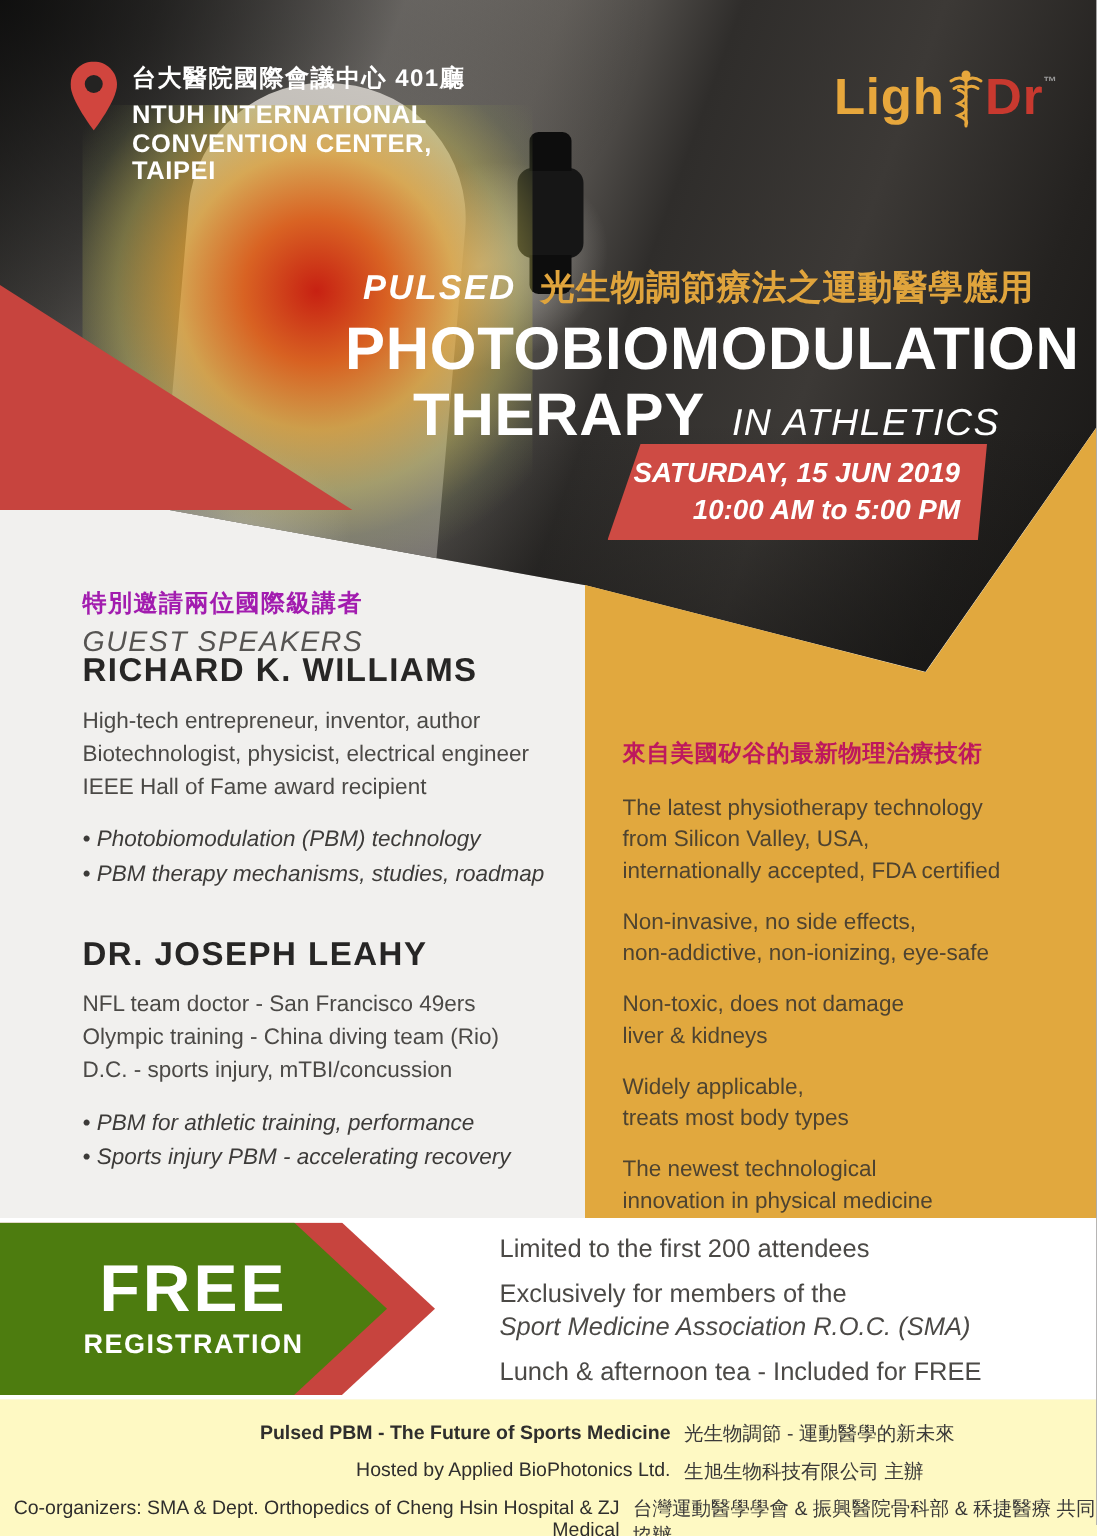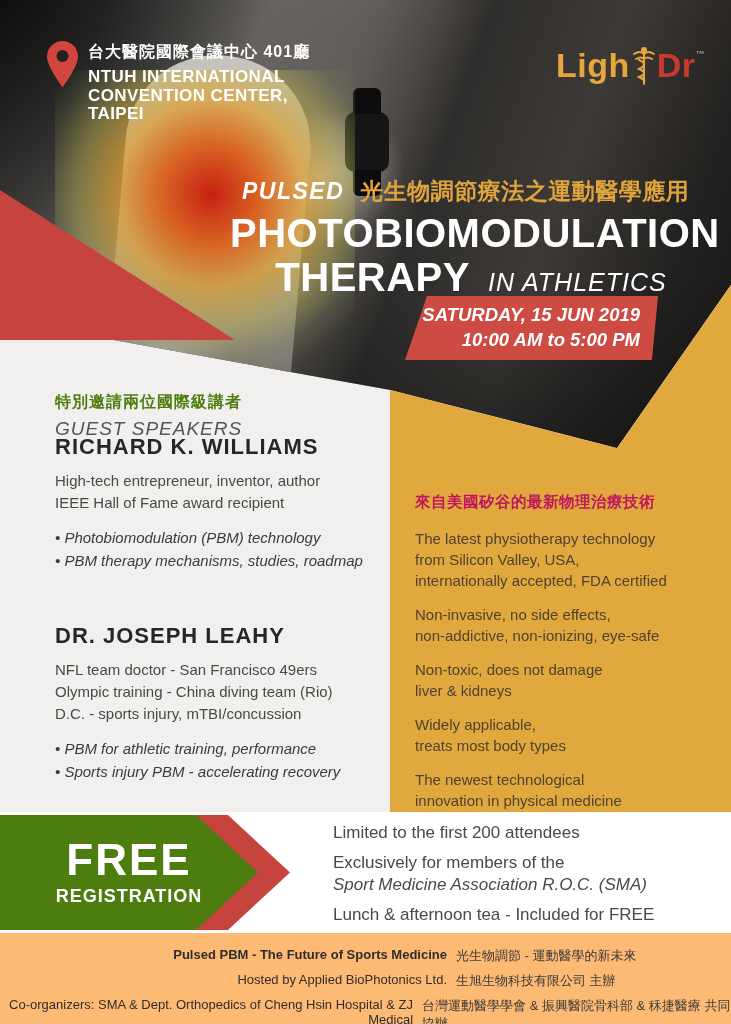--- a/index.html
+++ b/index.html
@@ -60,21 +60,21 @@
   
   .ribbon{
     position:absolute;left:405px;top:296px;width:253px;height:64px;background:#CE4B44;
     clip-path:polygon(8.7% 0,100% 0,97.6% 100%,0 100%);
     display:flex;flex-direction:column;justify-content:center;align-items:flex-end;
     padding-right:0;box-sizing:border-box;color:#fff;font-style:italic;font-weight:bold;font-size:18.5px;line-height:1.35;
   }
   .ribbon div{padding-right:18px;}
   
   .guest{position:absolute;left:55px;top:392px;}
-  .guest-cn{font-size:16px;font-weight:bold;color:#4d7c0f;letter-spacing:1px;}
+  .guest-cn{font-size:16px;font-weight:bold;color:#a21caf;letter-spacing:1px;}
   .guest-en{font-size:19px;font-style:italic;color:#565452;margin-top:5px;letter-spacing:1px;}
   .speaker{position:absolute;left:55px;width:345px;}
   .sp1{top:434px;} .sp2{top:623px;}
   .sp-name{font-size:22px;font-weight:bold;color:#272625;letter-spacing:1px;}
   .sp-bio{margin-top:10px;font-size:15px;color:#4B4946;line-height:1.47;}
   .sp-topics{margin-top:13px;font-size:15px;font-style:italic;color:#3d3b39;line-height:1.5;}
   
   .benefits{position:absolute;left:415px;top:492px;width:300px;}
   .ben-cn{font-size:15.5px;font-weight:bold;color:#be185d;letter-spacing:.5px;margin-bottom:15px;}
   .ben-p{font-size:15px;color:#4e4330;line-height:1.4;margin-bottom:13px;}
@@ -85,21 +85,21 @@
   .reg-dark{position:absolute;left:0;top:815px;width:258px;height:115px;background:#4d7c0f;
     clip-path:polygon(0 0,76% 0,100% 50%,76% 100%,0 100%);
     display:flex;flex-direction:column;justify-content:center;align-items:center;color:#fff;}
   .reg-dark .inner{width:200px;text-align:center;}
   .reg-big{font-size:44px;font-weight:bold;letter-spacing:2px;line-height:1;}
   .reg-small{font-size:18px;font-weight:bold;letter-spacing:1px;margin-top:4px;}
   .reg-info{position:absolute;left:333px;top:822px;font-size:17px;color:#4B4946;line-height:1.3;}
   .reg-info .grp{margin-bottom:8px;}
   .reg-it{font-style:italic;}
   
-  .footer{position:absolute;left:0;top:933px;width:731px;height:91px;background:#fdba74;padding-top:14px;box-sizing:border-box;}
+  .footer{position:absolute;left:0;top:933px;width:731px;height:91px;background:#fef9c3;padding-top:14px;box-sizing:border-box;}
   .f-row{display:flex;font-size:13px;margin-bottom:7px;color:#3b3a39;}
   .f-en{width:447px;text-align:right;color:#2f2e2d;}
   .f-cn{padding-left:9px;}
   .f-bold{font-weight:bold;}
 </style>
 </head>
 <body>
 
 <div class="poster">
 
@@ -165,20 +165,21 @@
 
   <div class="guest">
     <div class="guest-cn">特別邀請兩位國際級講者</div>
     <div class="guest-en">GUEST SPEAKERS</div>
   </div>
 
   <div class="speaker sp1">
     <div class="sp-name">RICHARD K. WILLIAMS</div>
     <div class="sp-bio">
       <div>High-tech entrepreneur, inventor, author</div>
+      <div>Biotechnologist, physicist, electrical engineer</div>
       <div>IEEE Hall of Fame award recipient</div>
     </div>
     <div class="sp-topics">
       <div>• Photobiomodulation (PBM) technology</div>
       <div>• PBM therapy mechanisms, studies, roadmap</div>
     </div>
   </div>
 
   <div class="speaker sp2">
     <div class="sp-name">DR. JOSEPH LEAHY</div>

